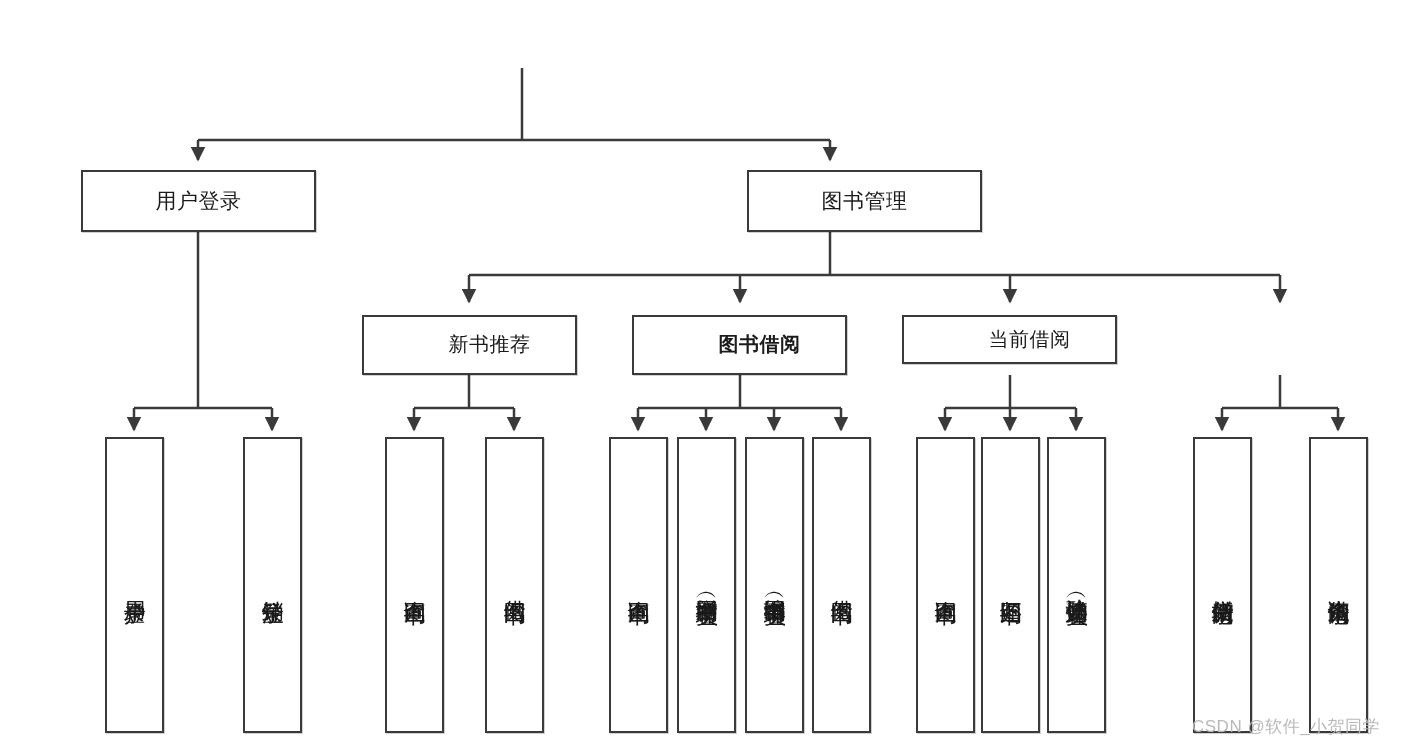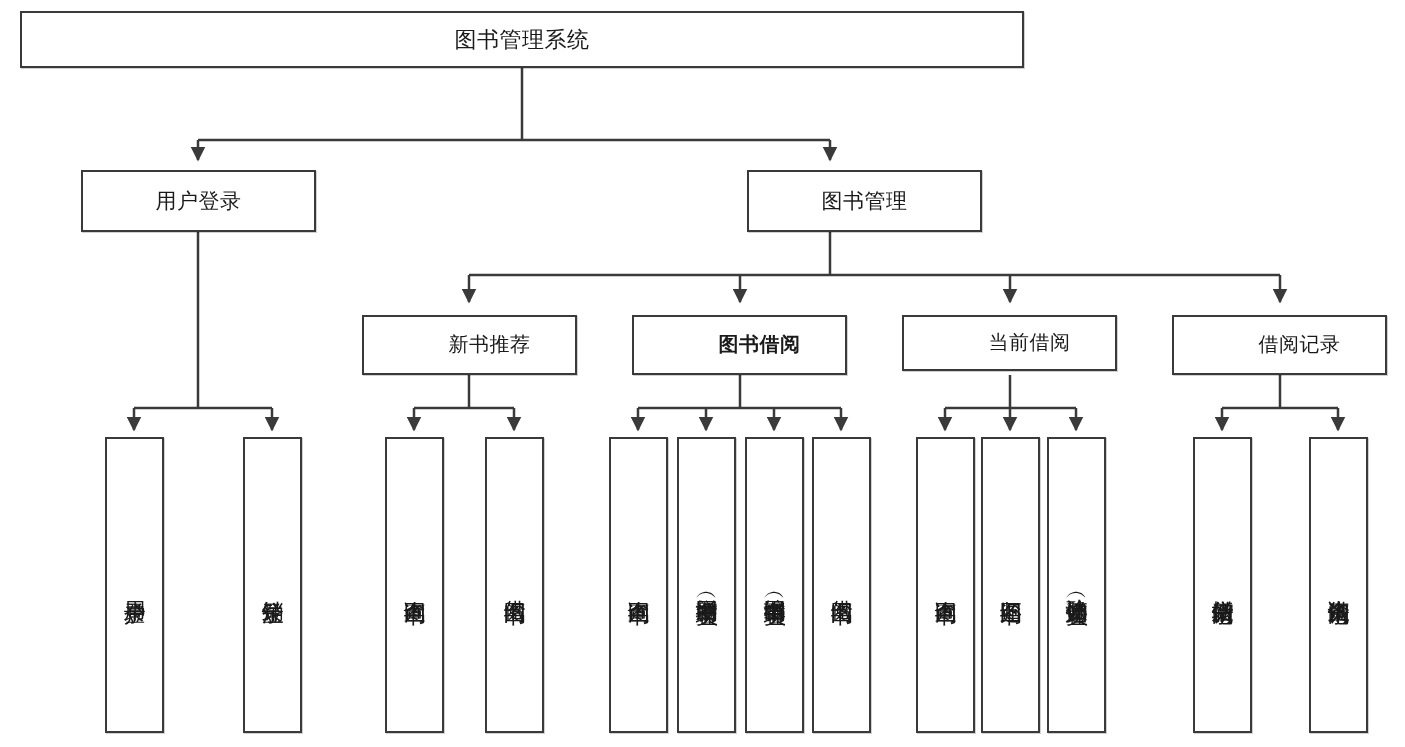--- a/index.html
+++ b/index.html
@@ -112,42 +112,36 @@
       <path d="M 1010 408 L 1010 430" marker-end="url(#arrow)"></path>
       <path d="M 1076 408 L 1076 430" marker-end="url(#arrow)"></path>
 
       <path d="M 1280 375 L 1280 408"></path>
       <path d="M 1222 408 L 1338 408"></path>
       <path d="M 1222 408 L 1222 430" marker-end="url(#arrow)"></path>
       <path d="M 1338 408 L 1338 430" marker-end="url(#arrow)"></path>
     </g>
   </svg>
 
-  <div class="node root" style="left:20px; top:11px; width:1004px; height:57px;">
-    <span class="lbl">图书管理系统</span>
-  </div>
 
   <div class="node mid" style="left:81px; top:170px; width:235px; height:62px;">
     <span class="lbl">用户登录</span>
   </div>
   <div class="node mid" style="left:711px; top:170px; width:235px; height:62px;margin-left:36px;">
     <span class="lbl">图书管理</span>
   </div>
 
   <div class="node cat" style="left:362px; top:315px; width:215px; height:60px;">
     <span class="lbl">新书推荐</span>
   </div>
   <div class="node cat" style="left:632px; top:315px; width:215px; height:60px;font-weight:bold;">
     <span class="lbl">图书借阅</span>
   </div>
-  <div class="node cat" style="left:902px; top:315px; width:215px; height:56px;">
+  <div class="node cat" style="left:902px; top:315px; width:215px; height:49px;">
     <span class="lbl">当前借阅</span>
-  </div>
-  <div class="node cat" style="left:1172px; top:315px; width:215px; height:60px;">
-    <span class="lbl">借阅记录</span>
   </div>
 
   <div class="node leaf" style="left:105px; top:437px; width:59px; height:296px;">
     <span class="lbl">用户登录</span>
   </div>
   <div class="node leaf" style="left:243px; top:437px; width:59px; height:296px;">
     <span class="lbl">注销登录</span>
   </div>
 
   <div class="node leaf" style="left:385px; top:437px; width:59px; height:296px;">
@@ -180,14 +174,15 @@
     <span class="lbl">确认归还（管理员）</span>
   </div>
 
   <div class="node leaf" style="left:1193px; top:437px; width:59px; height:296px;">
     <span class="lbl">新增借阅记录</span>
   </div>
   <div class="node leaf" style="left:1309px; top:437px; width:59px; height:296px;">
     <span class="lbl">查询借阅记录</span>
   </div>
 
+  <div class="watermark" style="left:1192px; top:715px;">CSDN @软件_小贺同学</div>
 
 </div>
 
 </body></html>

